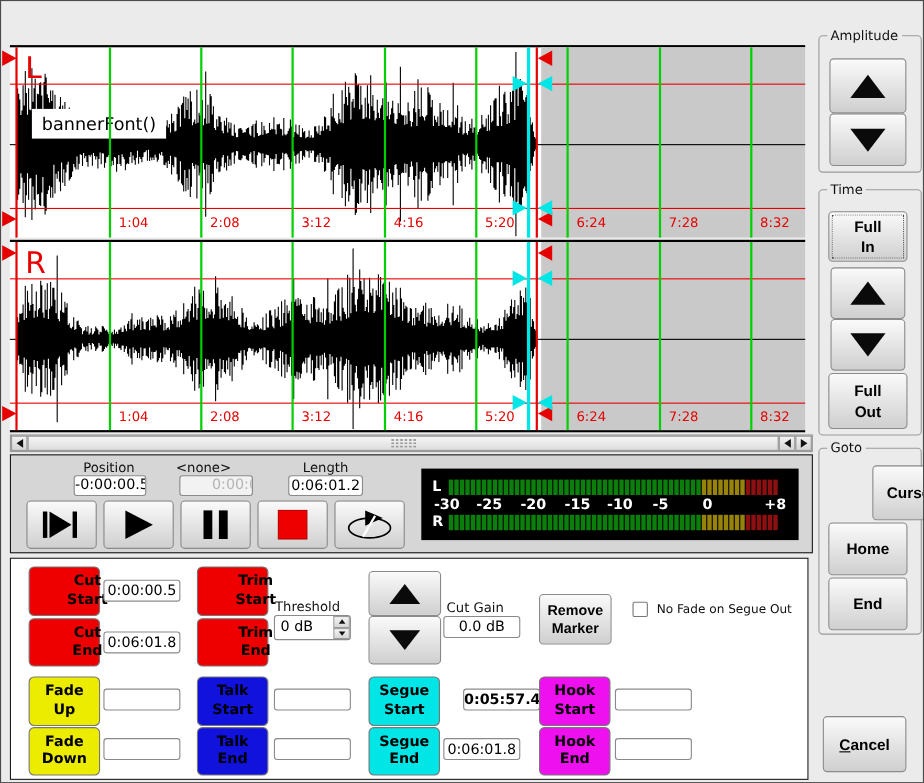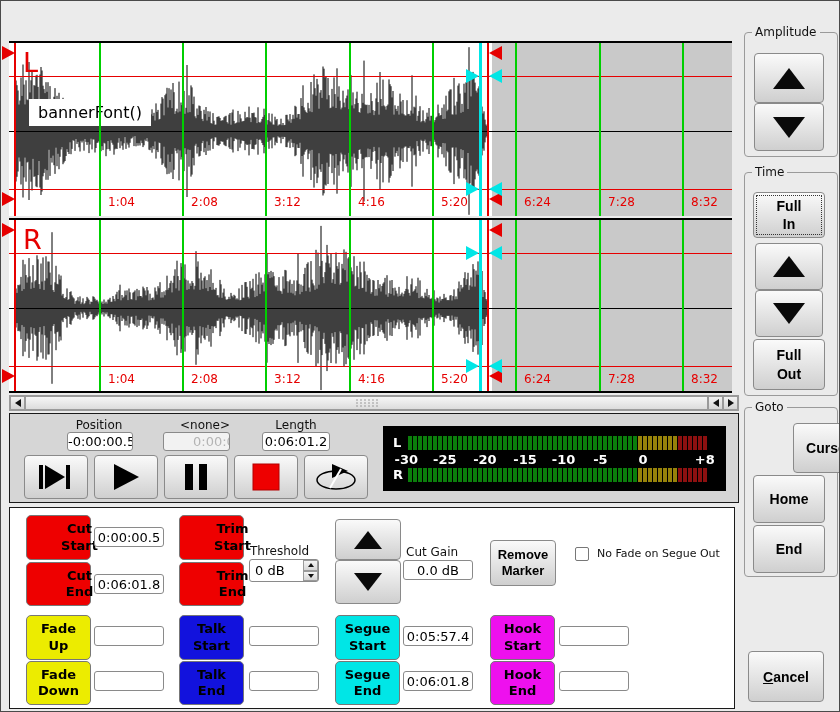--- a/index.html
+++ b/index.html
@@ -195,21 +195,21 @@
         <span class="sb-arrow-l"></span>
       </div>
     <div class="sb-btn">
         <span class="sb-arrow-r"></span>
       </div>
   </div>
 
   <div id="transport">
     <div class="tfield-label" style="left:44px;">Position</div>
     <input class="tfield" style="left: 57px; width: 66px;" readonly="" value="-0:00:00.5">
-    <div class="tfield-label" style="left:150px;">&lt;none&gt;</div>
+    <div class="tfield-label" style="left:130px;">&lt;none&gt;</div>
     <input class="tfield" style="left: 153px; width: 67px;" disabled="" value="0:00:00.0">
     <div class="tfield-label" style="left:241px;">Length</div>
     <input class="tfield" style="left: 252px; width: 68px;" readonly="" value="0:06:01.2">
 
     <button class="tpbtn" style="left:14px;">
       <svg width="38" height="28" viewBox="0 0 38 28">
         <rect x="2" y="2" width="4" height="24" fill="#000"></rect>
           <polygon points="8,2 28,14 8,26" fill="#000"></polygon>
           <rect x="29" y="2" width="4" height="24" fill="#000"></rect>
       </svg>
@@ -426,21 +426,21 @@
 
     <button class="mbtn mbtn-blue" style="left:169px;top:107px;height:45px;">Talk
 Start</button>
     <input class="mfield" style="left: 239px; top: 118px;" readonly="">
     <button class="mbtn mbtn-blue" style="left:169px;top:153px;height:44px;">Talk
 End</button>
     <input class="mfield" style="left: 239px; top: 163px;" readonly="">
 
     <button class="mbtn mbtn-cyan" style="left:325px;top:107px;height:45px;">Segue
 Start</button>
-    <input class="mfield" style="left: 393px; top: 118px;" readonly="" value="0:05:57.4">
+    <input class="mfield" style="left: 411px; top: 118px; font-weight: bold;" readonly="" value="0:05:57.4">
     <button class="mbtn mbtn-cyan" style="left:325px;top:153px;height:44px;">Segue
 End</button>
     <input class="mfield" style="left: 393px; top: 163px;" readonly="" value="0:06:01.8">
 
     <button class="mbtn mbtn-magenta" style="left:480px;top:107px;height:45px;">Hook
 Start</button>
     <input class="mfield" style="left: 549px; top: 118px;" readonly="">
     <button class="mbtn mbtn-magenta" style="left:480px;top:153px;height:44px;">Hook
 End</button>
     <input class="mfield" style="left: 549px; top: 163px;" readonly="">

